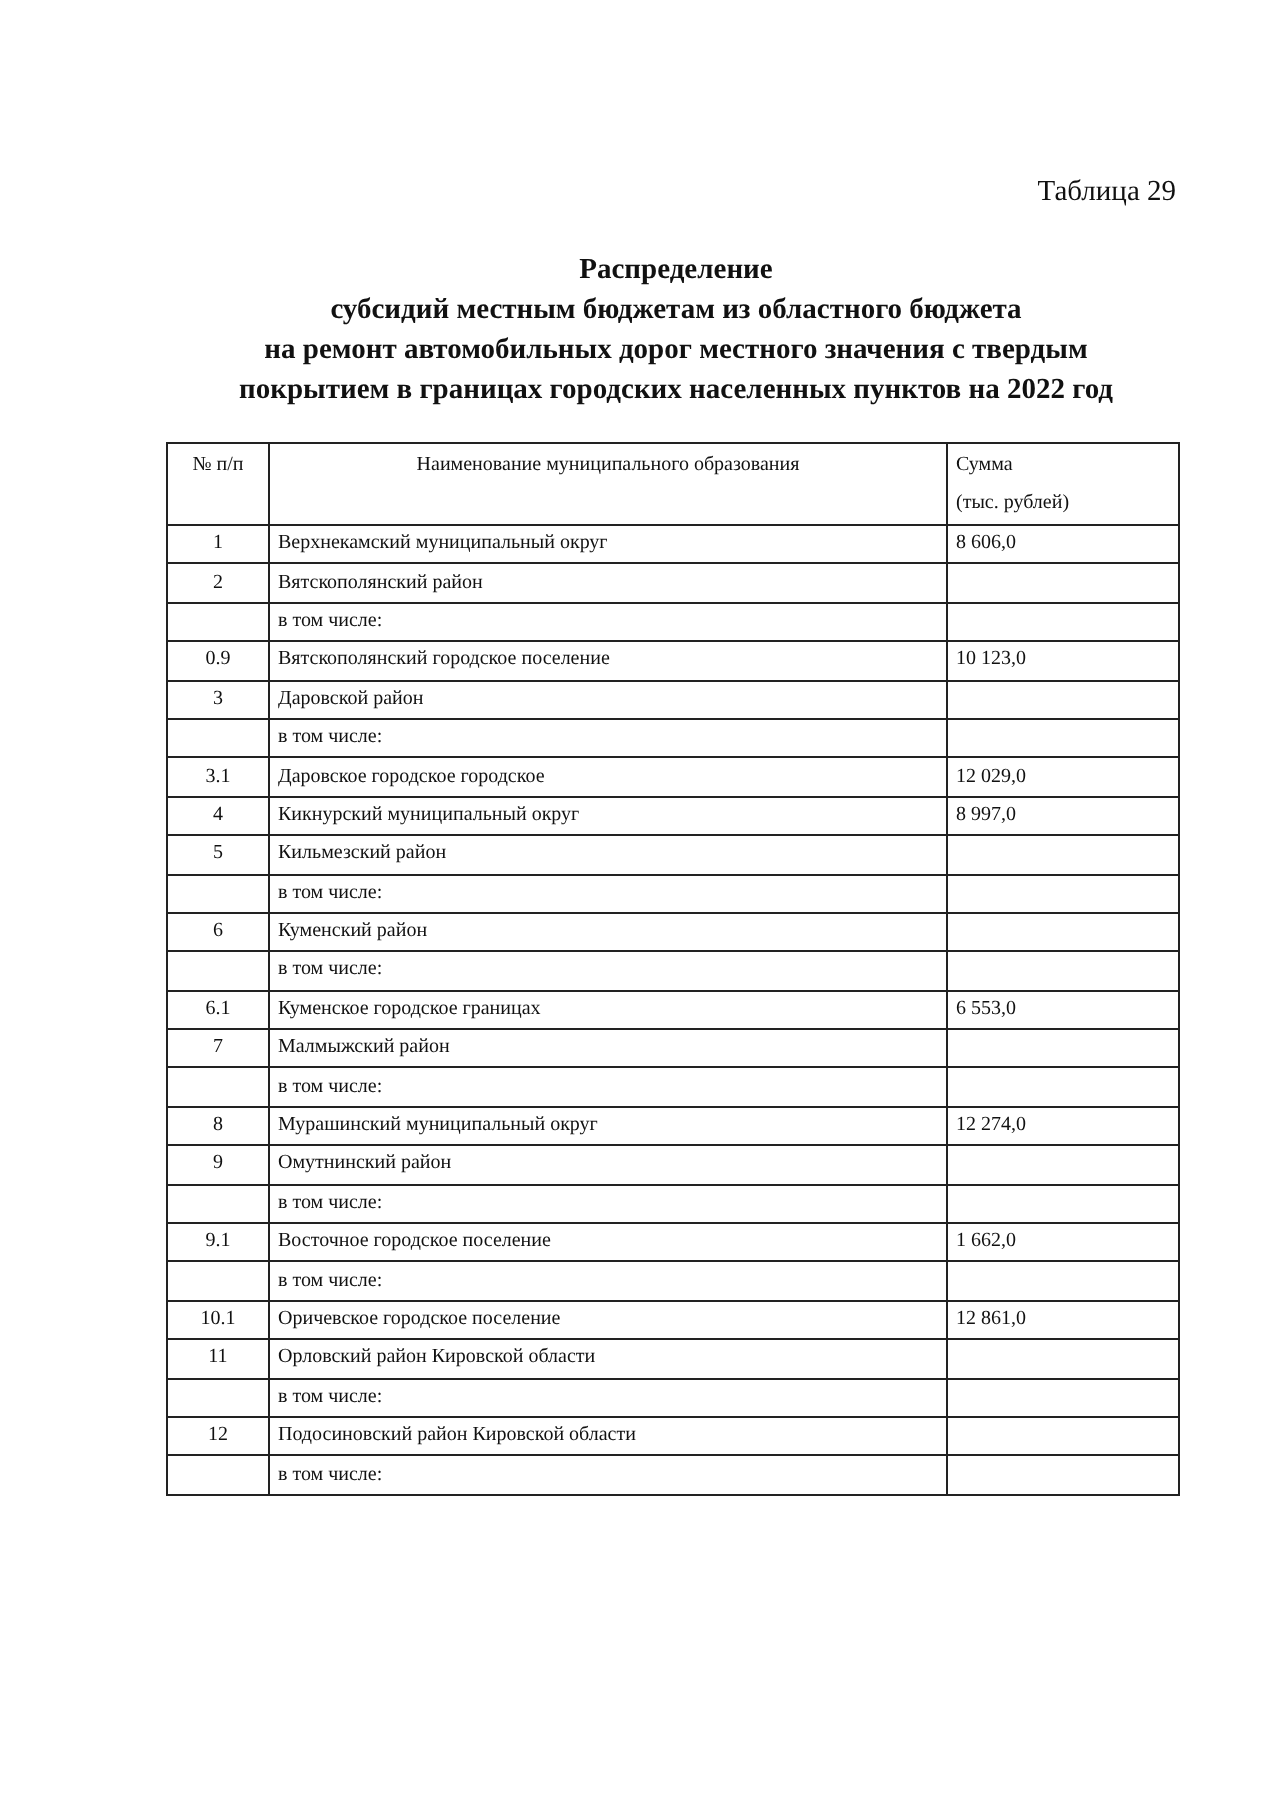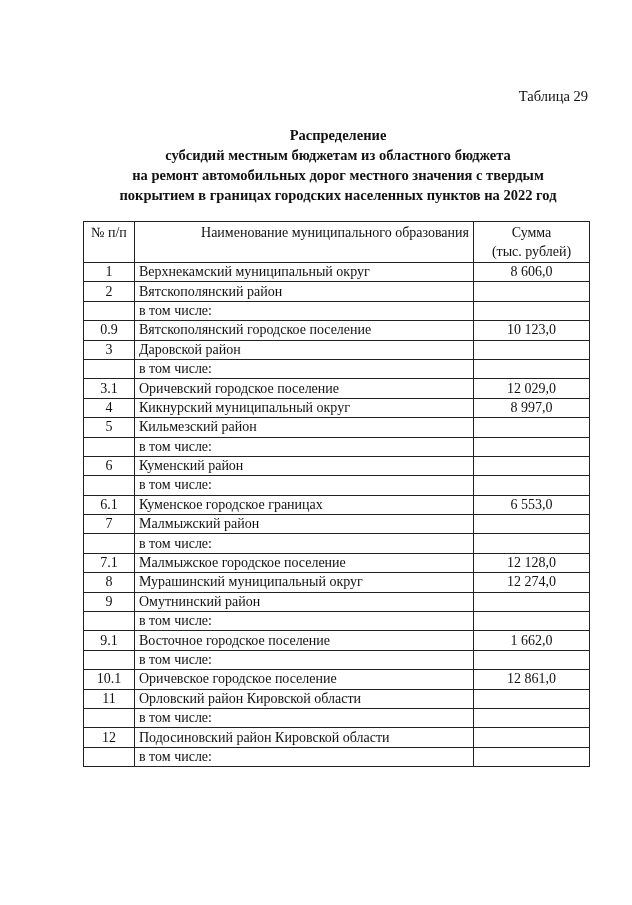--- a/index.html
+++ b/index.html
@@ -32,21 +32,21 @@
       font-size: 14.5px;
       line-height: 20px;
     }
     .title-block div { white-space: nowrap; }
     table.data {
       position: absolute;
       top: 221px;
       left: 83px;
       width: 506px;
       border-collapse: collapse;
-      font-size: 14px;
+      font-size: 10px;
       table-layout: fixed;
     }
     table.data td, table.data th {
       border: 1.4px solid #222;
       padding: 0 4px;
       height: 18.4px;
       line-height: 18px;
       font-weight: normal;
       white-space: nowrap;
       overflow: hidden;
@@ -55,22 +55,22 @@
       height: 39px;
       vertical-align: top;
       line-height: 19px;
       padding-top: 1px;
     }
     col.c-num { width: 51px; }
     col.c-name { width: 339px; }
     col.c-sum { width: 116px; }
     .num { text-align: center; }
     .name { text-align: left; padding-left: 3px; }
-    .sum { text-align: center; }
-    th.name-h { text-align: right; }
+    .sum { text-align: left; }
+    th.name-h { text-align: center; }
   </style>
 </head>
 <body>
 
 <div class="table-label">Таблица 29</div>
 
 <div class="title-block">
   <div>Распределение</div>
   <div>субсидий местным бюджетам из областного бюджета</div>
   <div>на ремонт автомобильных дорог местного значения с твердым</div>
@@ -119,21 +119,21 @@
         <td class="name">Даровской район</td>
         <td class="sum"></td>
       </tr>
       <tr>
         <td class="num"></td>
         <td class="name">в том числе:</td>
         <td class="sum"></td>
       </tr>
       <tr>
         <td class="num">3.1</td>
-        <td class="name">Оричевский городское поселение</td>
+        <td class="name">Даровское городское городское</td>
         <td class="sum">12 029,0</td>
       </tr>
       <tr>
         <td class="num">4</td>
         <td class="name">Кикнурский муниципальный округ</td>
         <td class="sum">8 997,0</td>
       </tr>
       <tr>
         <td class="num">5</td>
         <td class="name">Кильмезский район</td>
@@ -163,25 +163,20 @@
         <td class="num">7</td>
         <td class="name">Малмыжский район</td>
         <td class="sum"></td>
       </tr>
       <tr>
         <td class="num"></td>
         <td class="name">в том числе:</td>
         <td class="sum"></td>
       </tr>
       <tr>
-        <td class="num">7.1</td>
-        <td class="name">Малмыжское городское поселение</td>
-        <td class="sum">12 128,0</td>
-      </tr>
-      <tr>
         <td class="num">8</td>
         <td class="name">Мурашинский муниципальный округ</td>
         <td class="sum">12 274,0</td>
       </tr>
       <tr>
         <td class="num">9</td>
         <td class="name">Омутнинский район</td>
         <td class="sum"></td>
       </tr>
       <tr>

